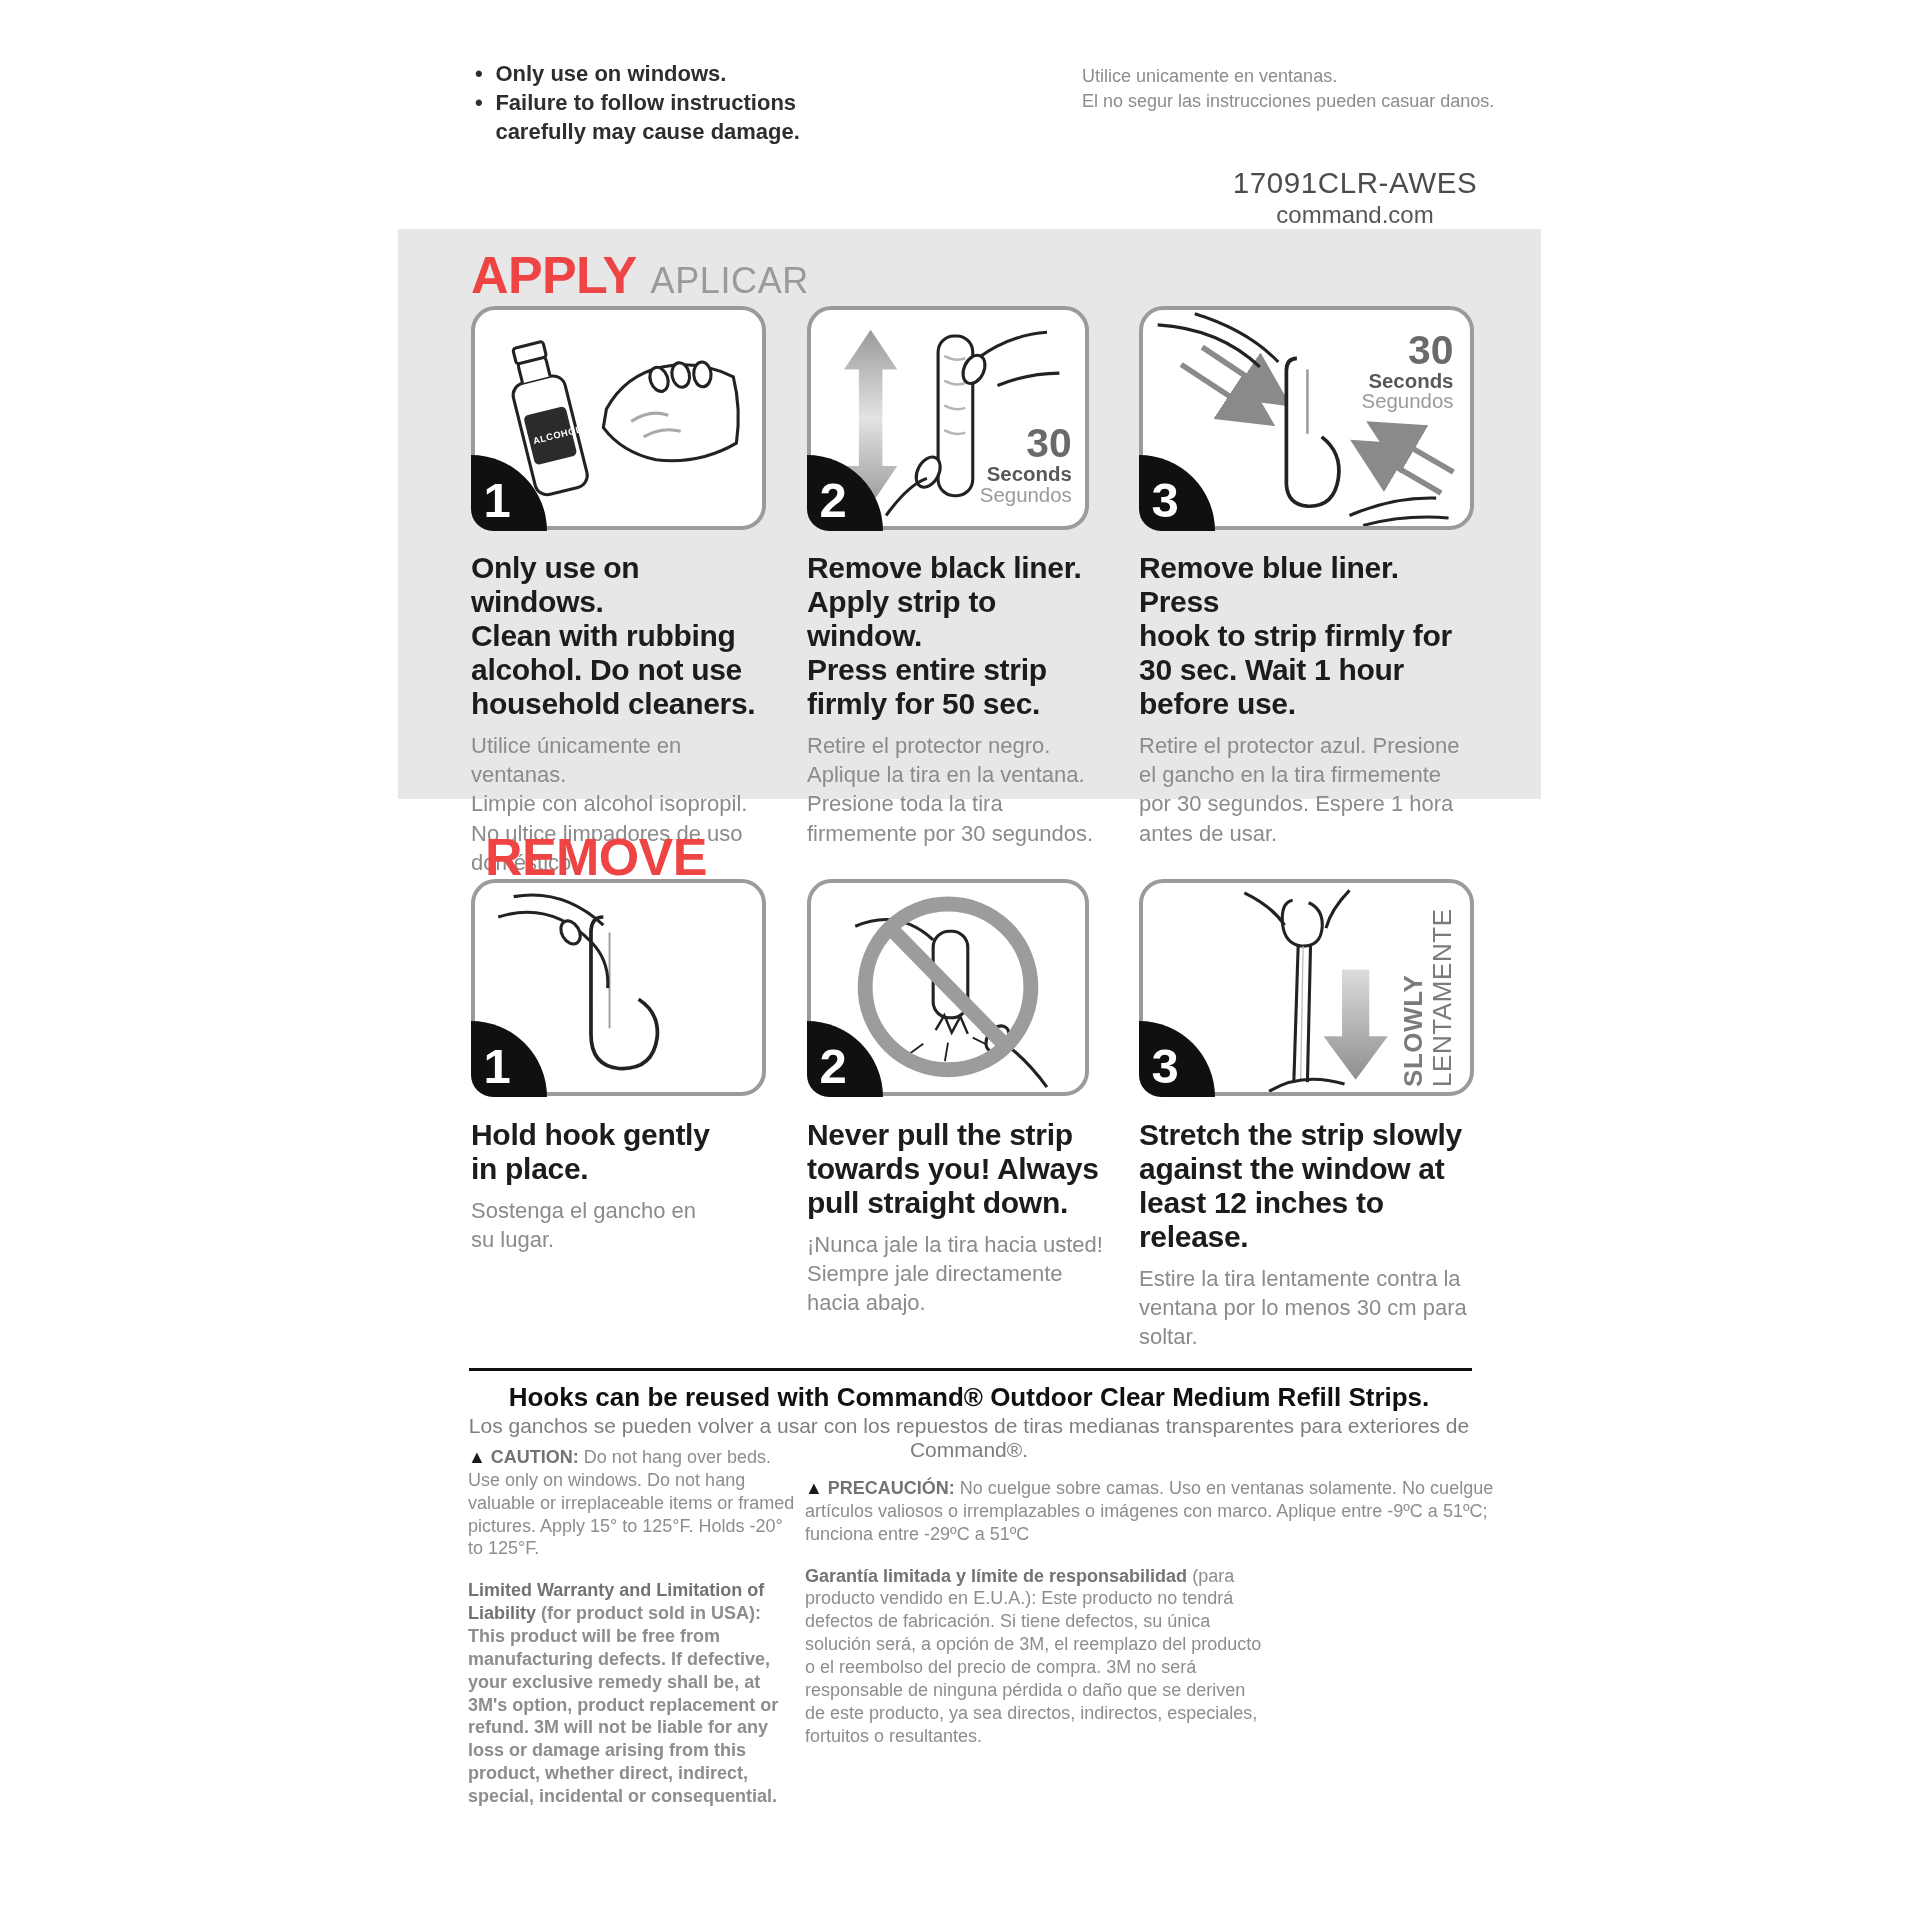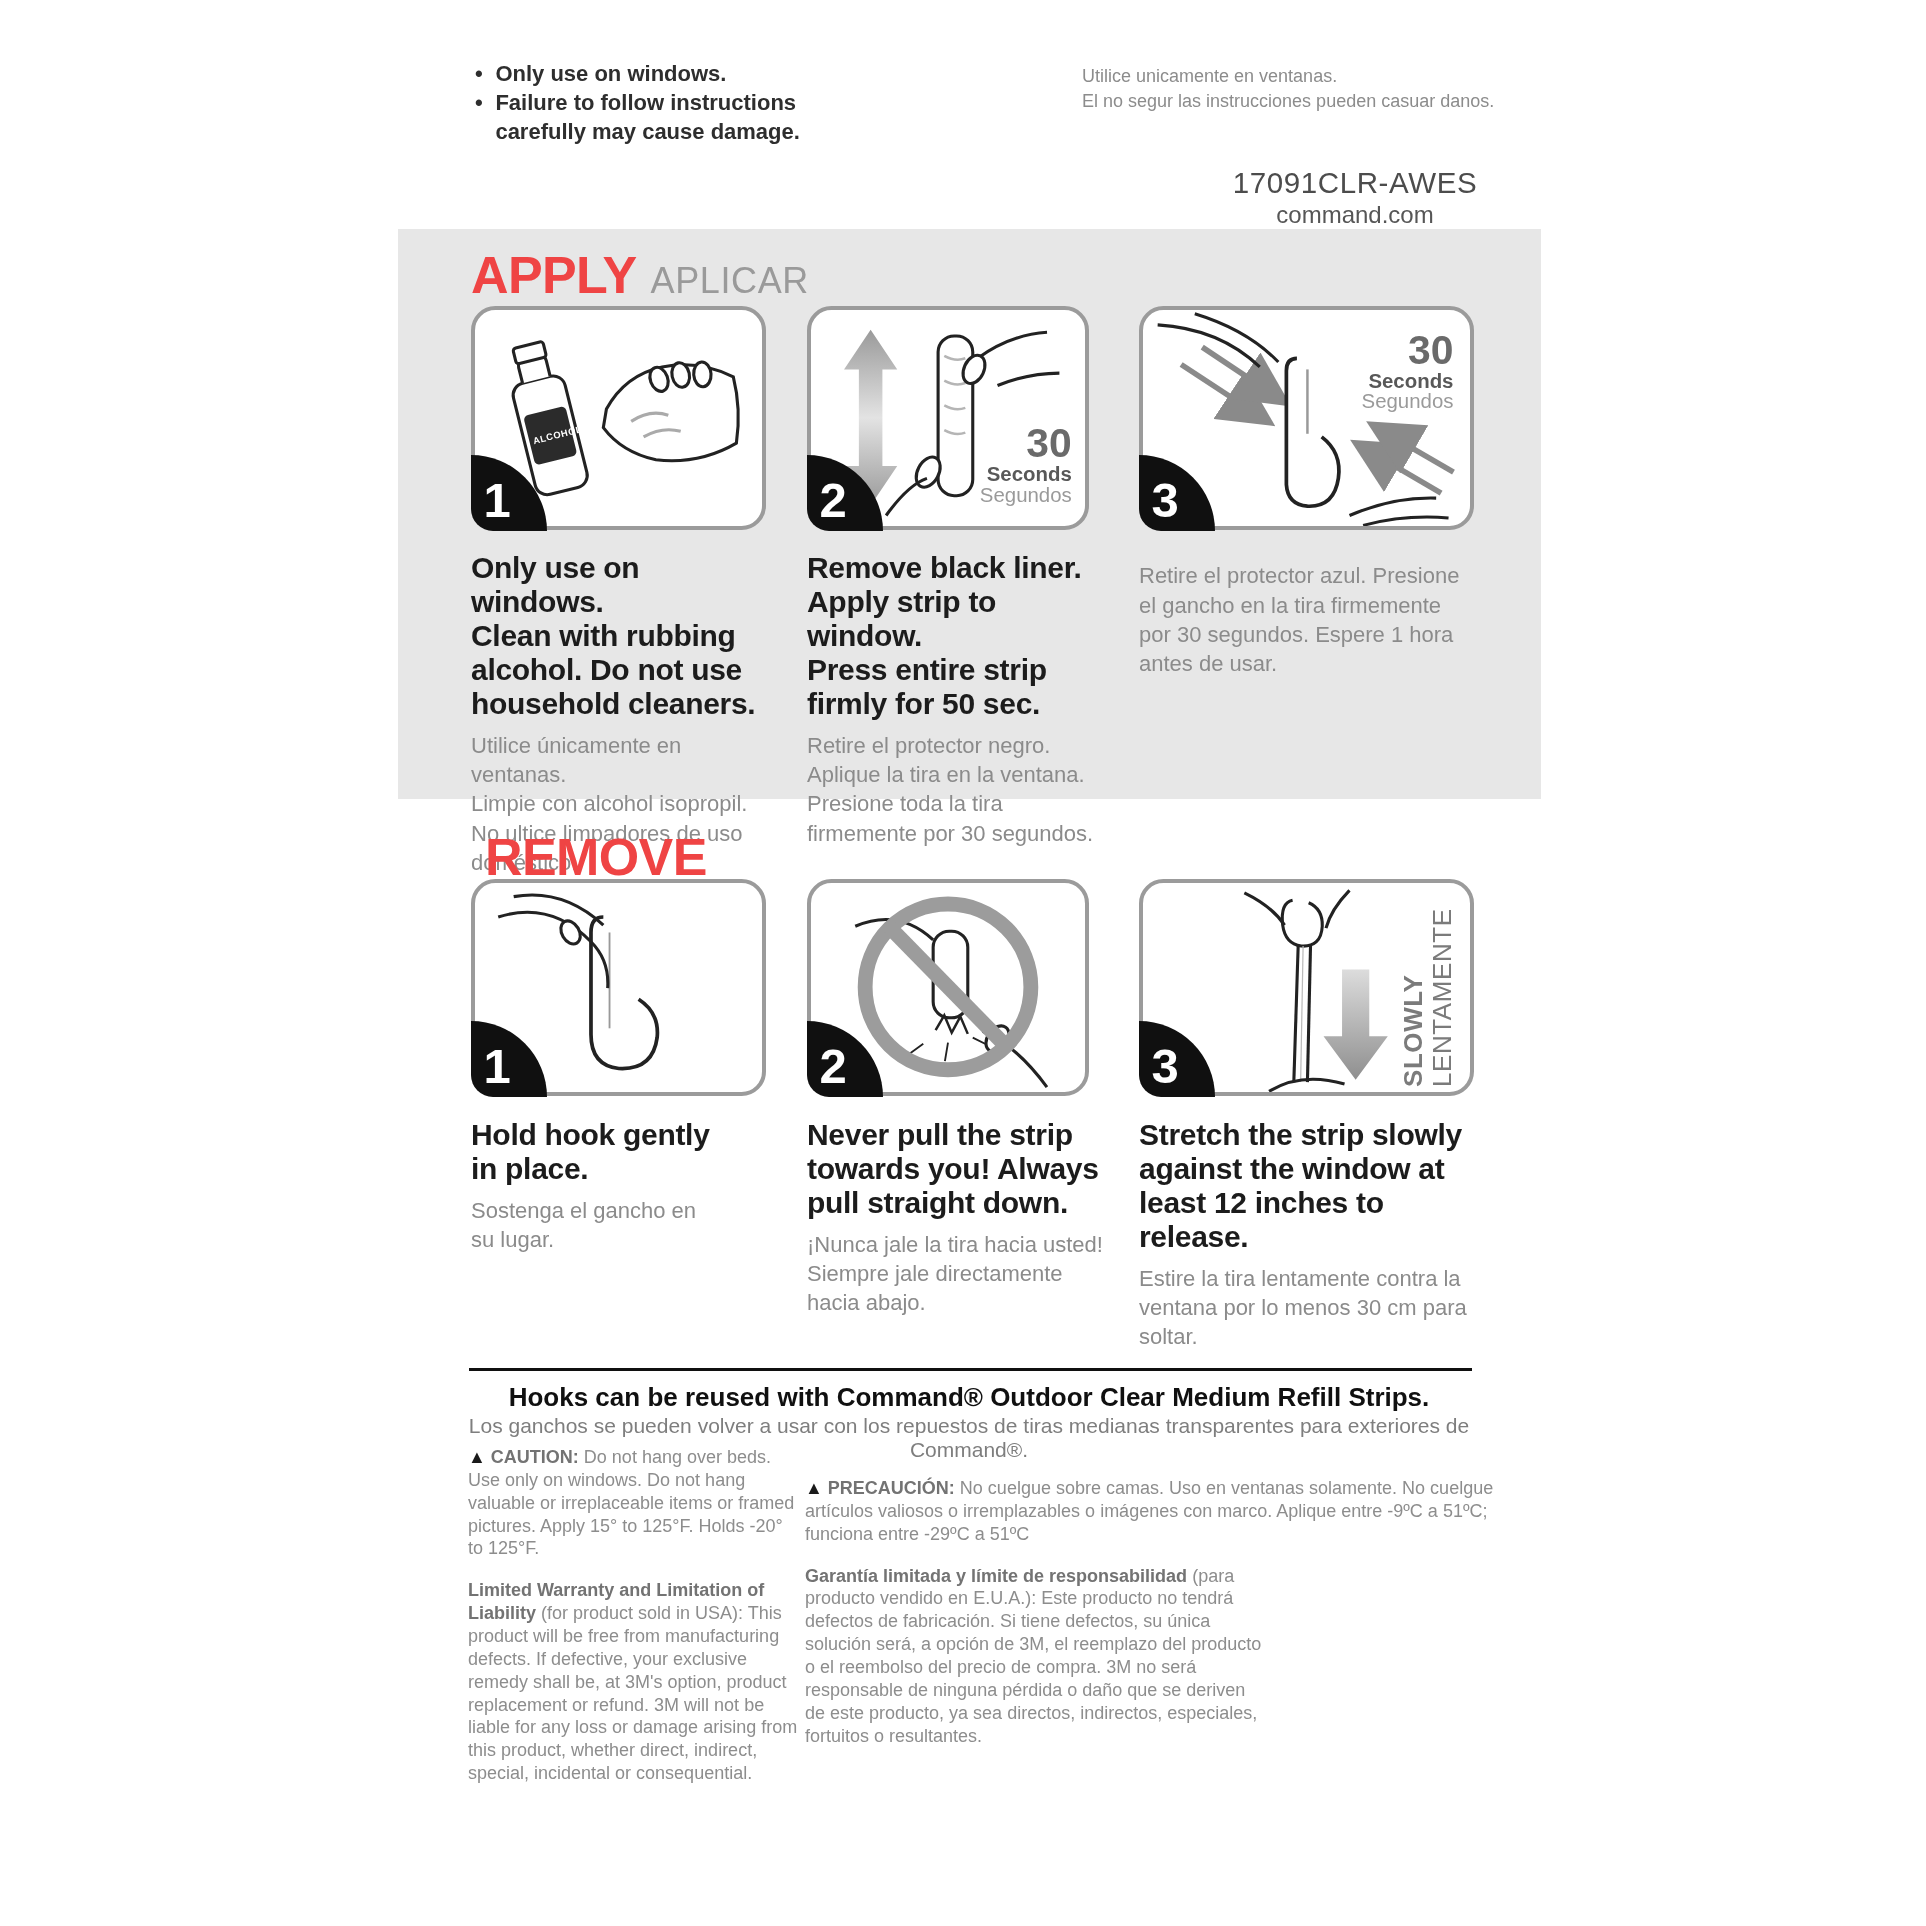--- a/index.html
+++ b/index.html
@@ -174,20 +174,24 @@
     <div class="cap-en">Remove black liner.
 Apply strip to window.
 Press entire strip
 firmly for 50 sec.</div>
     <div class="cap-es">Retire el protector negro.
 Aplique la tira en la ventana.
 Presione toda la tira
 firmemente por 30 segundos.</div>
   </div>
   <div class="caption" style="left:1139px;top:551px;width:343px;">
+    <div class="cap-en">Remove blue liner. Press
+hook to strip firmly for
+30 sec. Wait 1 hour
+before use.</div>
     <div class="cap-es">Retire el protector azul. Presione
 el gancho en la tira firmemente
 por 30 segundos. Espere 1 hora
 antes de usar.</div>
   </div>
 
   <div class="abs sec-title-row" style="left:471px;top:827px;flex-direction:column;">
     <span class="sec-title">REMOVE</span>
     <span class="sec-sub">RETIRAR</span>
   </div>
@@ -282,21 +286,21 @@
 
   <div class="abs rule"></div>
   <div class="abs reuse-en">Hooks can be reused with Command® Outdoor Clear Medium Refill Strips.</div>
   <div class="abs reuse-es">Los ganchos se pueden volver a usar con los repuestos de tiras medianas transparentes para exteriores de Command®.</div>
 
   <div class="abs legal col-left">
     <p style="margin:0;">
       <span class="warn-tri">▲ </span><b>CAUTION:</b>
       <span>Do not hang over beds.  Use only on windows. Do not hang valuable or irreplaceable items or framed pictures. Apply 15° to 125°F. Holds -20° to 125°F.</span>
     </p>
-    <p class="para2" style="margin-bottom:16px;">
+    <p class="para2" style="margin-bottom:16px;font-weight:bold;">
       <b>Limited Warranty and Limitation of Liability</b>
       <span>(for product sold in USA): This product will be free from manufacturing defects. If defective, your exclusive remedy shall be, at 3M's option, product replacement or refund. 3M will not be liable for any loss or damage arising from this product, whether direct, indirect, special, incidental or consequential.</span>
     </p>
   </div>
 
   <div class="abs legal col-right">
     <p style="margin:0;">
       <span class="warn-tri">▲ </span><b>PRECAUCIÓN:</b>
       <span>No cuelgue sobre camas. Uso en ventanas solamente. No cuelgue artículos valiosos o irremplazables o imágenes con marco. Aplique entre -9ºC a 51ºC; funciona entre -29ºC a 51ºC</span>
     </p>

